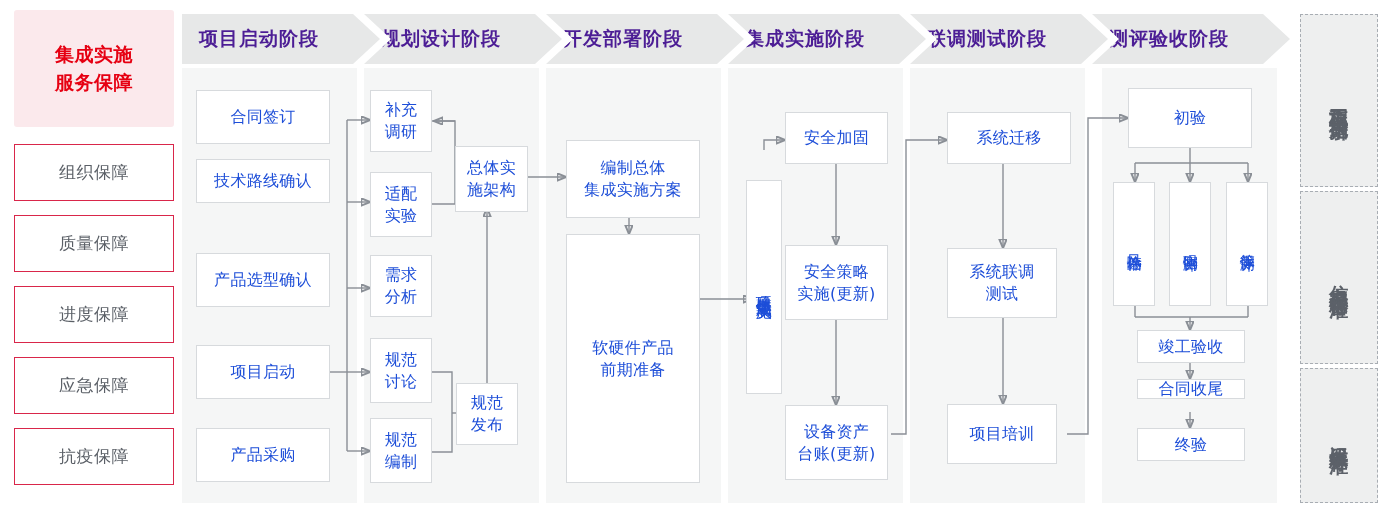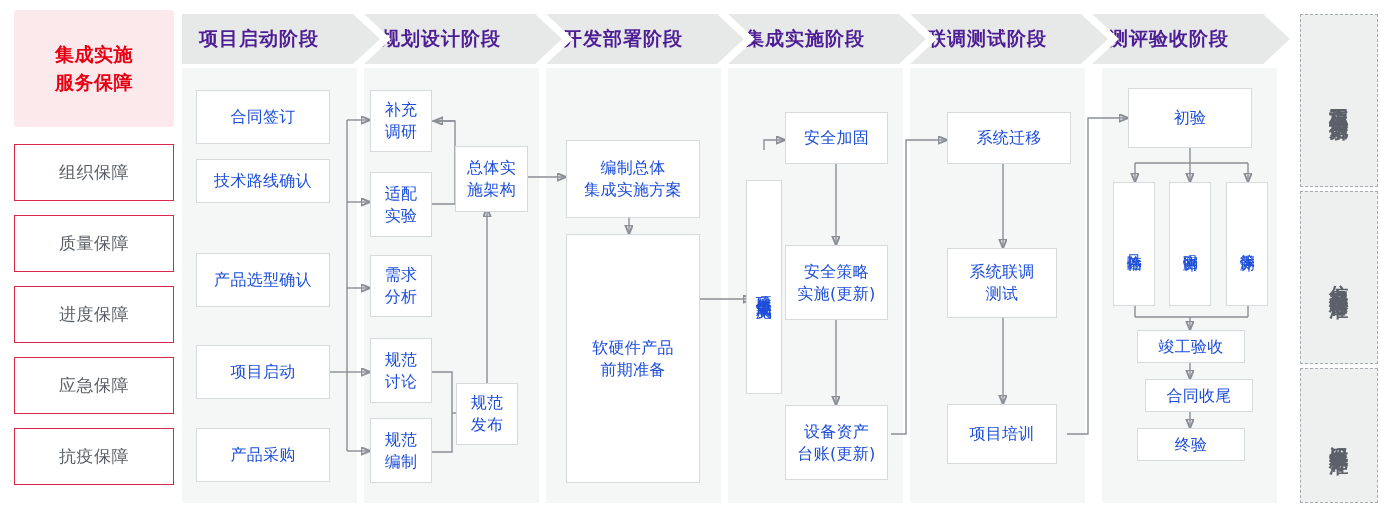--- a/index.html
+++ b/index.html
@@ -262,21 +262,21 @@
         <div>测试</div>
       </div>
   </div>
   <div class="node" style="left:947px; top:404px; width:110px; height:60px;">项目培训</div>
 
   <div class="node" style="left:1128px; top:88px;  width:124px; height:60px;">初验</div>
   <div class="node vert sm" style="left:1113px; top:182px; width:42px; height:124px;">风险评估</div>
   <div class="node vert sm" style="left:1169px; top:182px; width:42px; height:124px;">密码测评</div>
   <div class="node vert sm" style="left:1226px; top:182px; width:42px; height:124px;">等保测评</div>
   <div class="node" style="left:1137px; top:330px; width:108px; height:33px;">竣工验收</div>
-  <div class="node" style="left:1137px; top:379px; width:108px; height:33px;margin-left:8px;">合同收尾</div>
+  <div class="node" style="left:1137px; top:379px; width:108px; height:20px;">合同收尾</div>
   <div class="node" style="left:1137px; top:428px; width:108px; height:33px;">终验</div>
 
   <div class="std" style="top:14px;  height:173px;">
     <div class="std-txt">工程项目实施指引</div>
   </div>
   <div class="std" style="top:191px; height:173px;">
     <div class="std-txt">信息安全保密标准</div>
   </div>
   <div class="std" style="top:368px; height:135px;">
     <div class="std-txt">运维服务标准</div>

